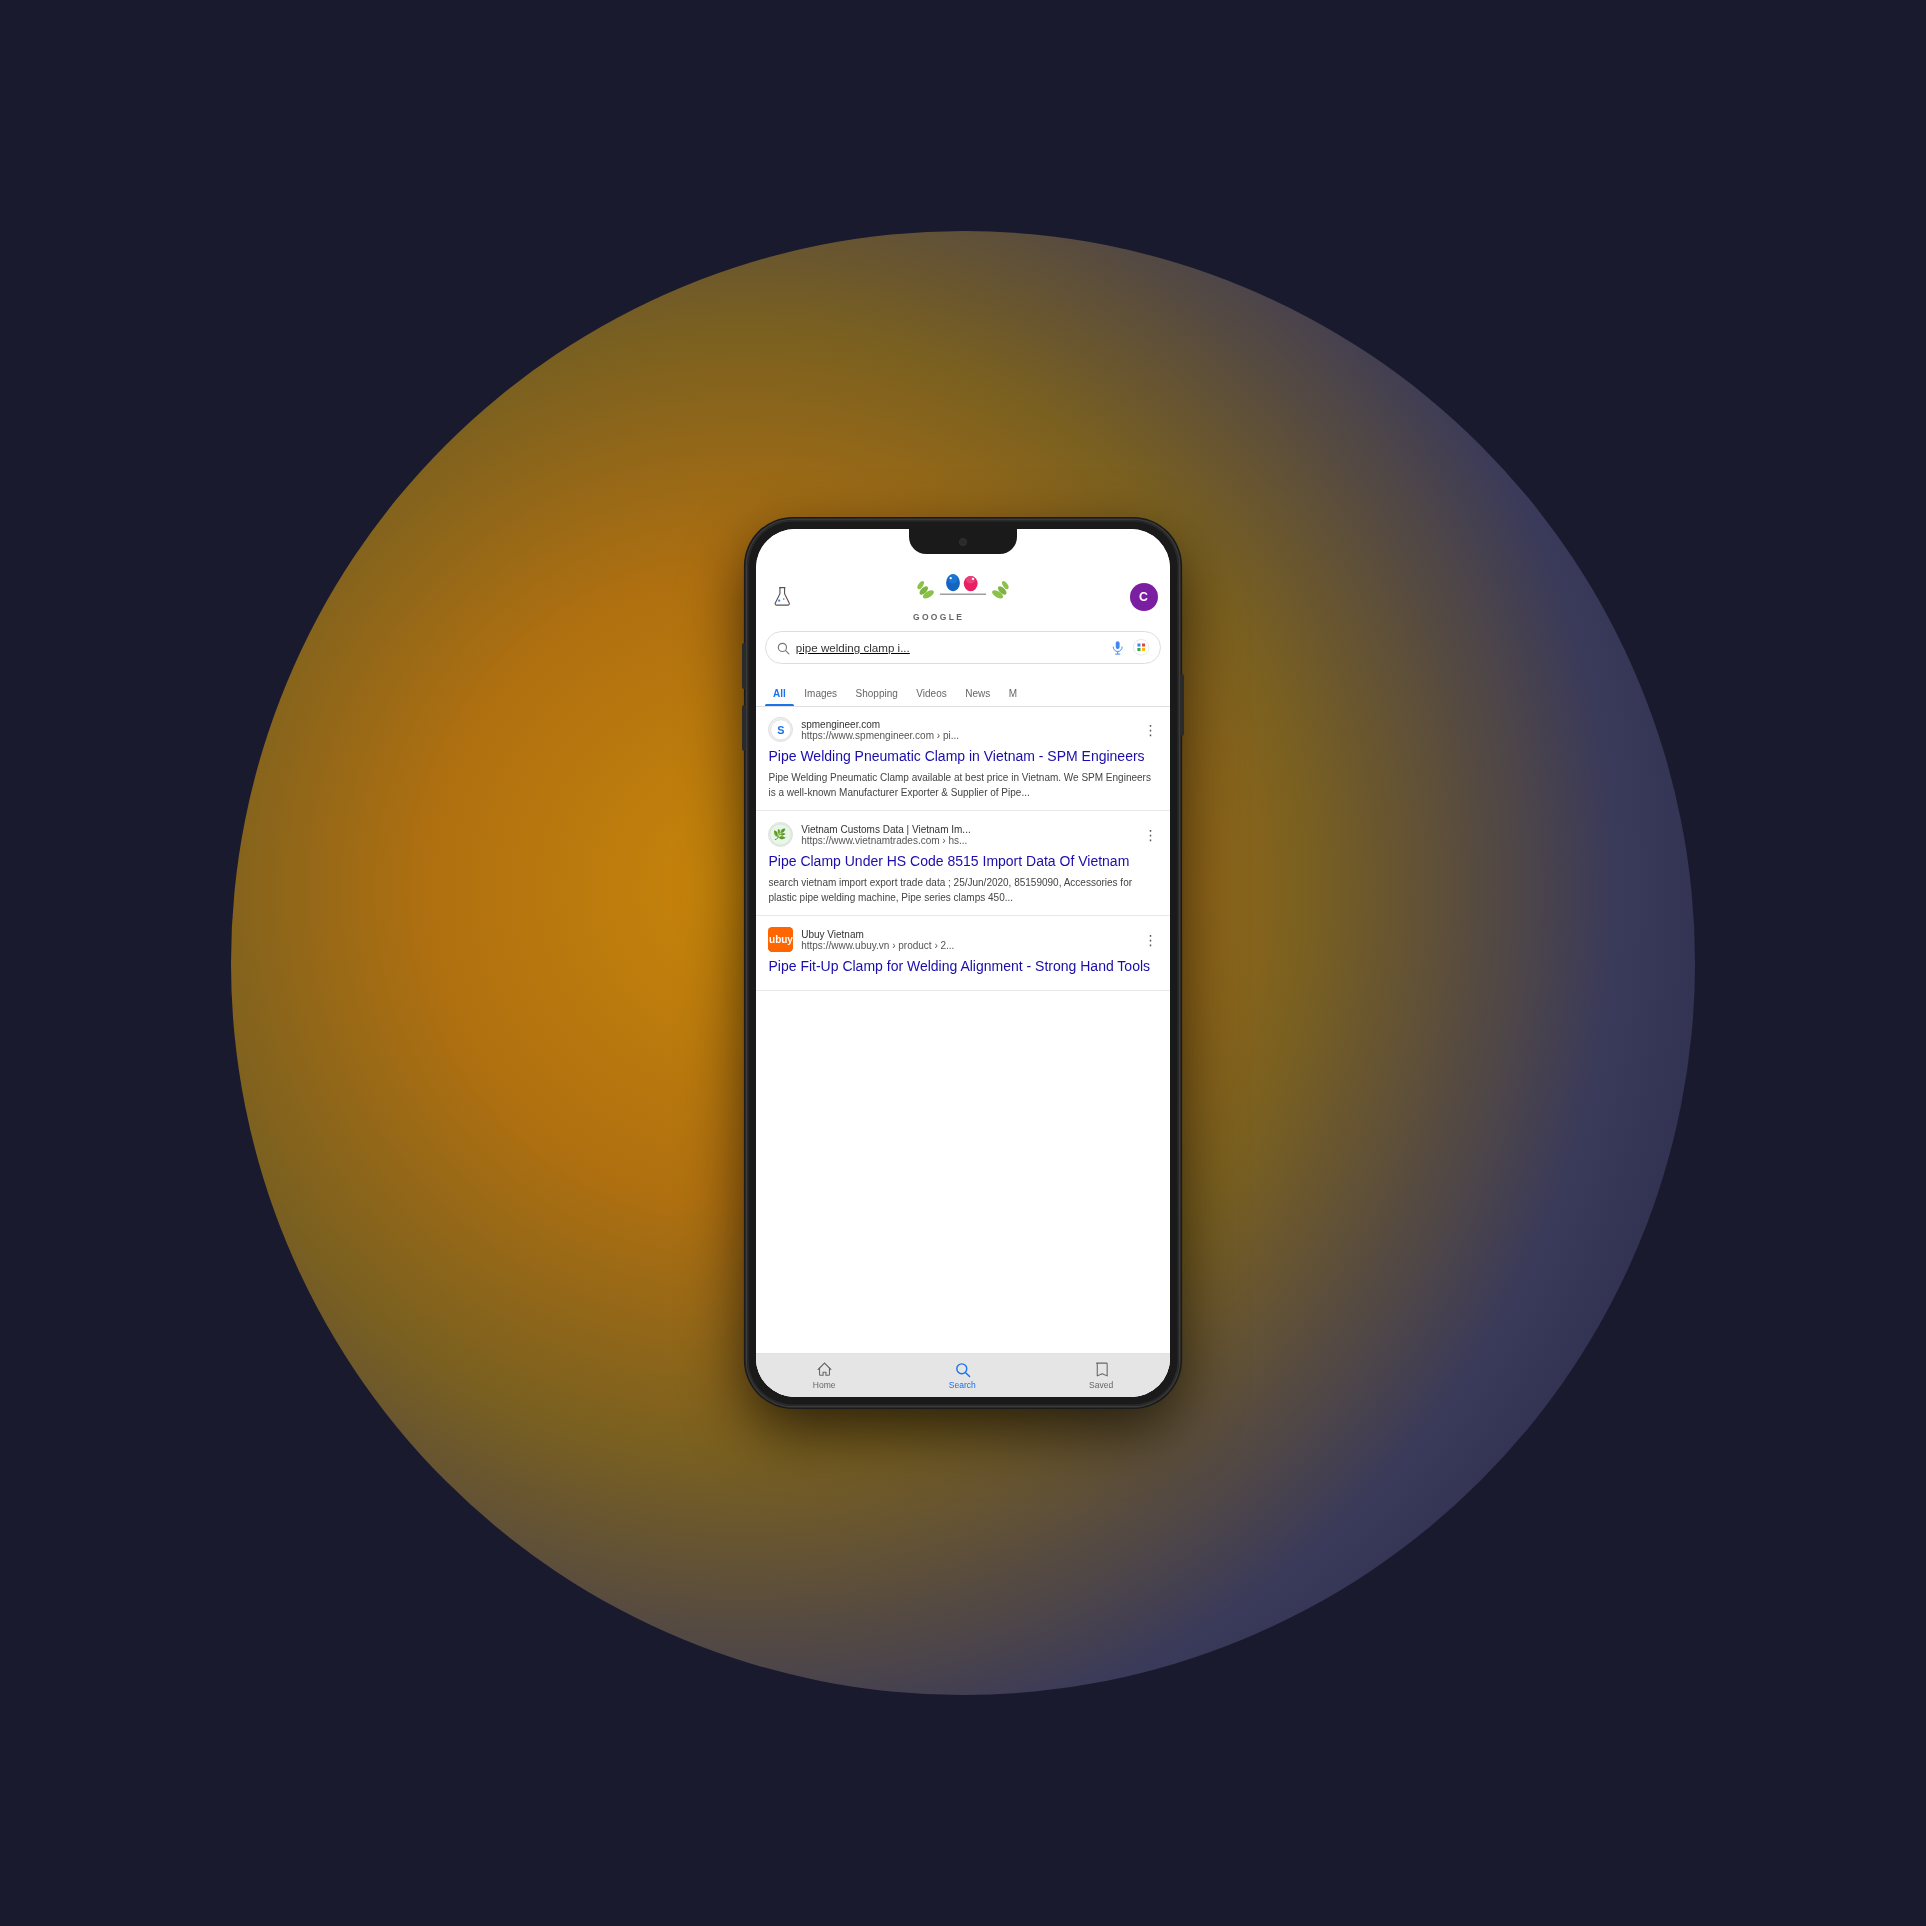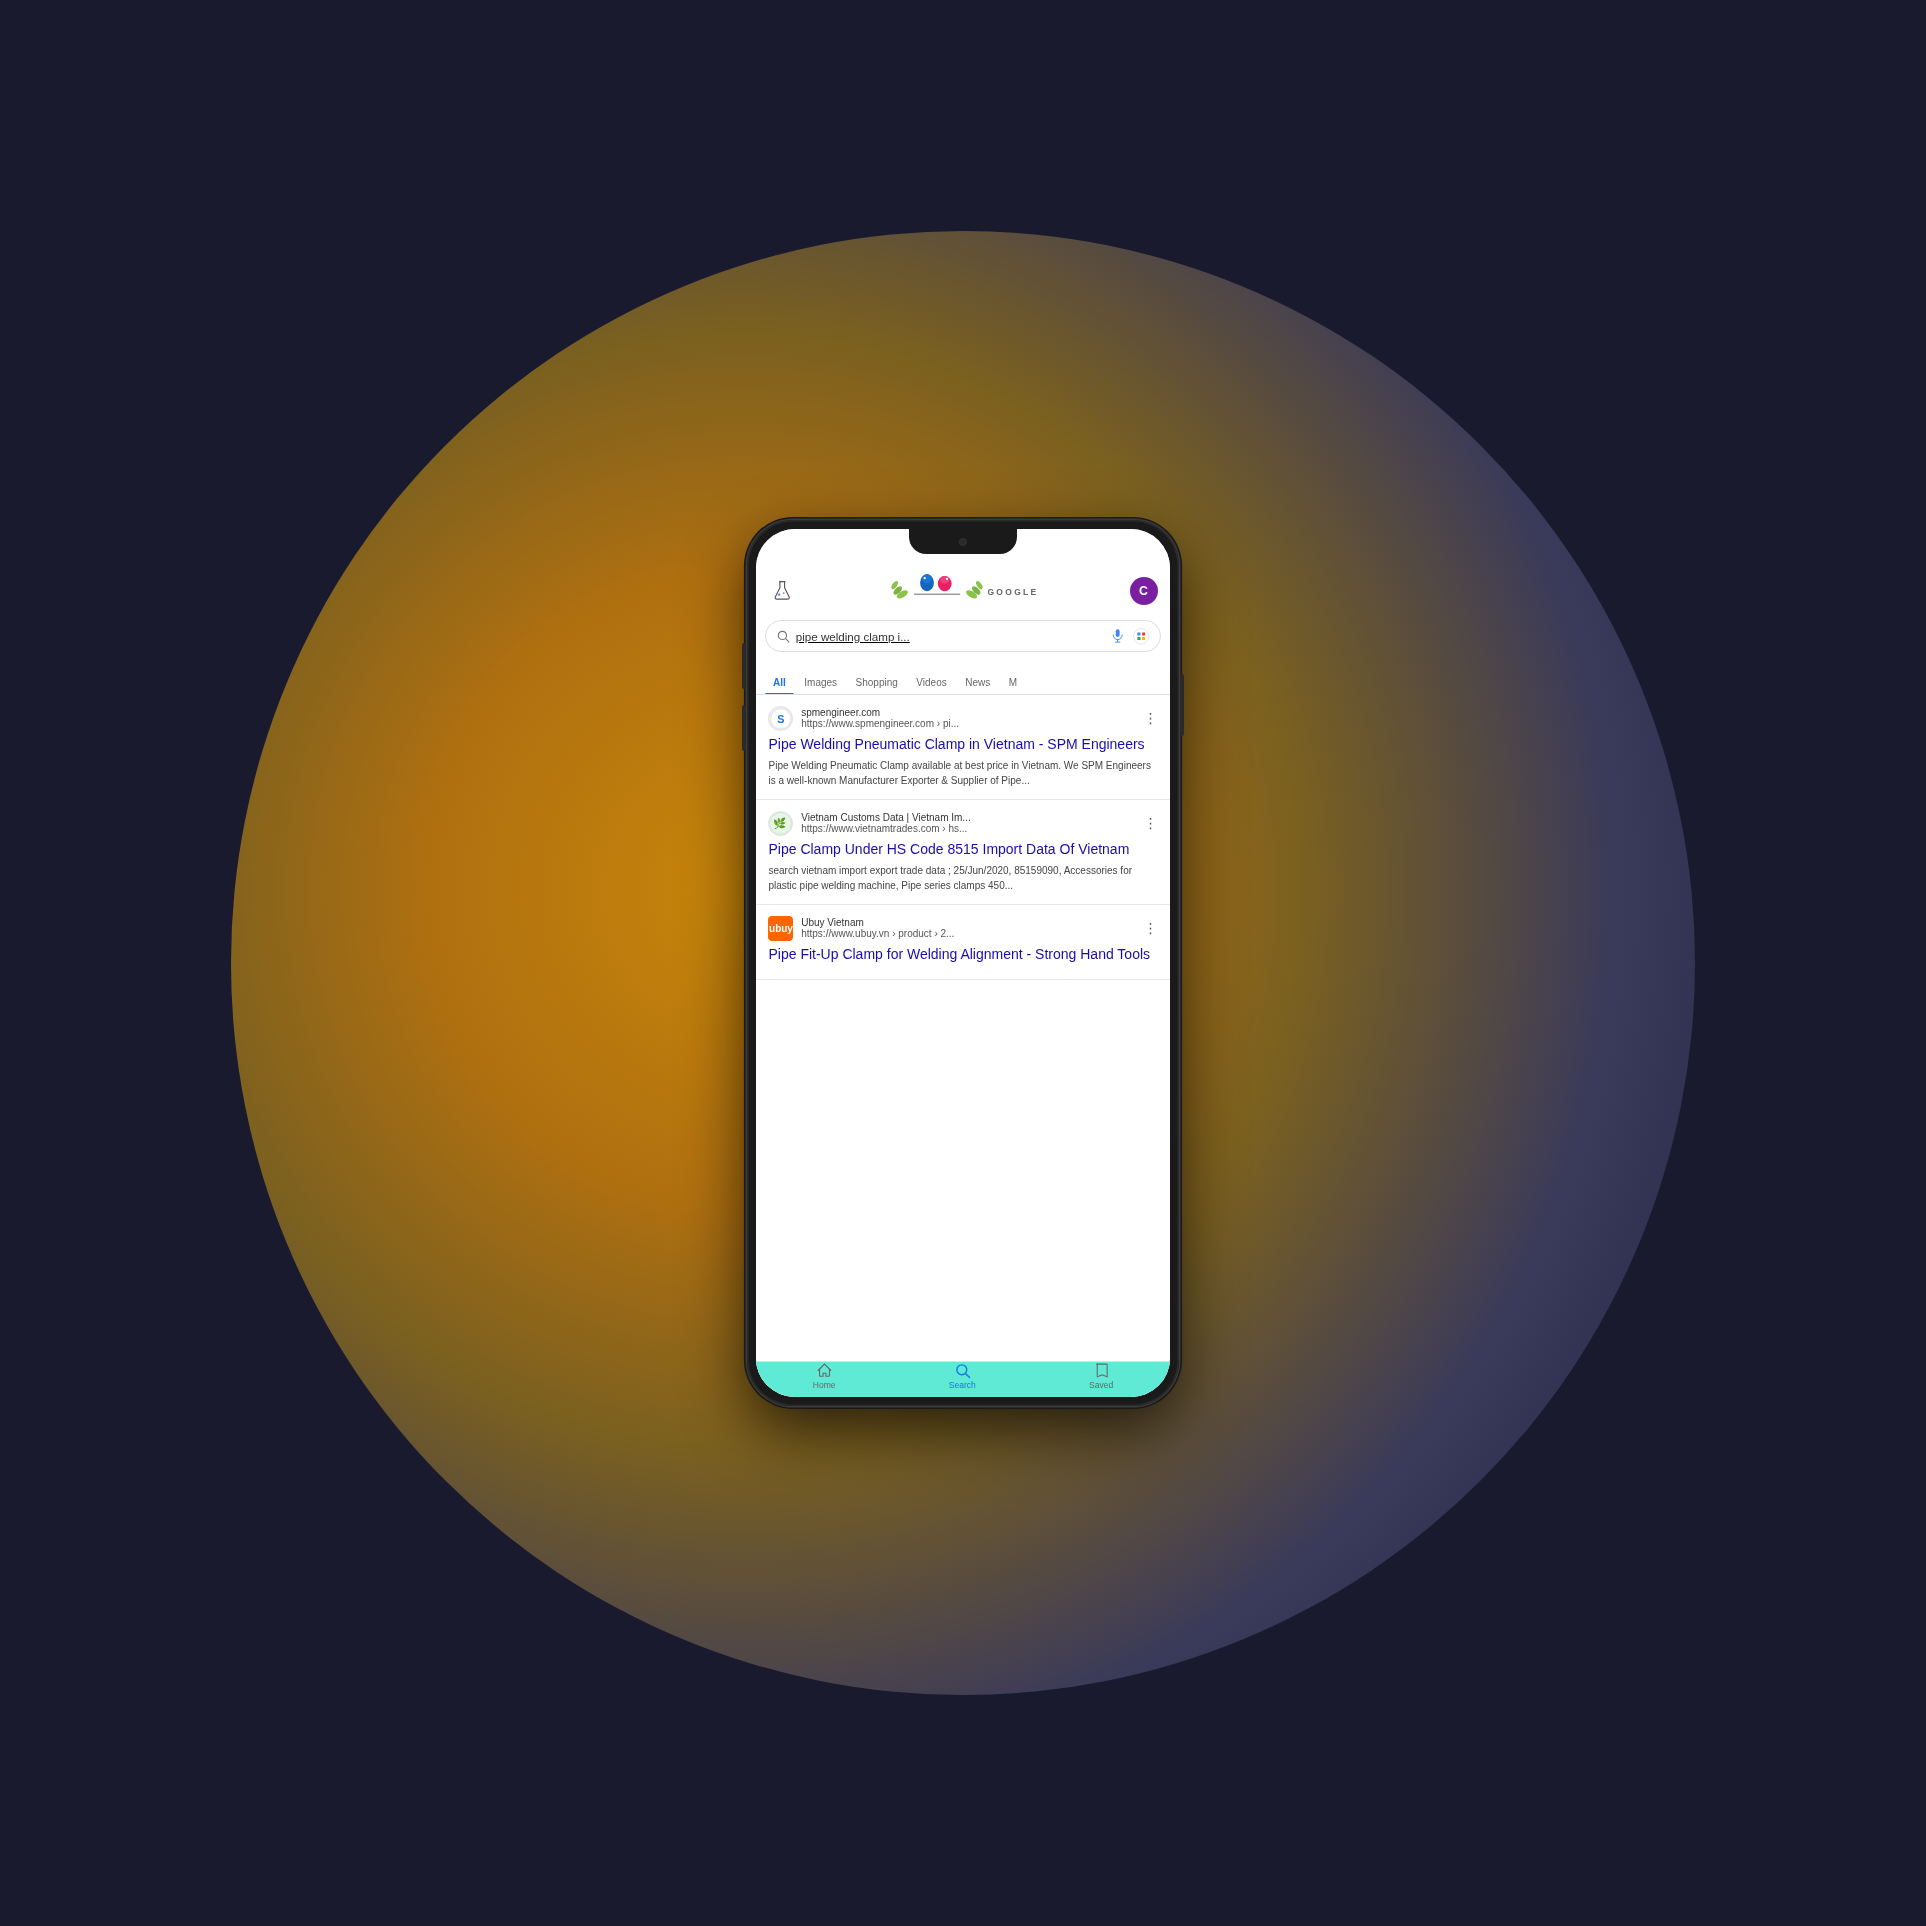--- a/index.html
+++ b/index.html
@@ -130,21 +130,22 @@
       width: 28px;
       height: 28px;
       display: flex;
       align-items: center;
       justify-content: center;
       color: #555;
     }
 
     .google-doodle {
       display: flex;
-      align-items: center;
+      flex-direction: column;
+      align-items: flex-start;
     }
 
     
     .doodle-text {
       font-size: 8.5px;
       letter-spacing: 2.3px;
       color: #666;
       font-weight: bold;
       margin-top: 1.5px;
     }
@@ -317,26 +318,26 @@
     }
 
     .result-desc {
       font-size: 10px;
       color: #444;
       line-height: 1.5;
     }
 
     
     .bottom-nav {
-      height: 36px;
-      display: flex;
-      align-items: flex-start;
+      height: 44px;
+      display: flex;
+      align-items: center;
       justify-content: space-around;
       border-top: 0.8px solid #e0e0e0;
-      background: #5eead4;
+      background: #e5e5e5;
       flex-shrink: 0;
     }
 
     .nav-item {
       display: flex;
       flex-direction: column;
       align-items: center;
       gap: 1.5px;
       cursor: pointer;
     }

